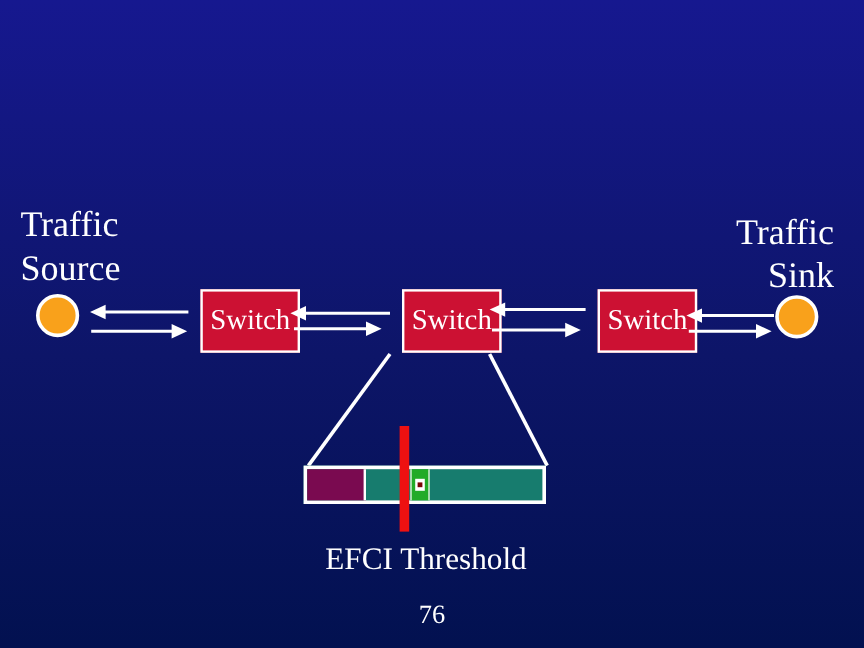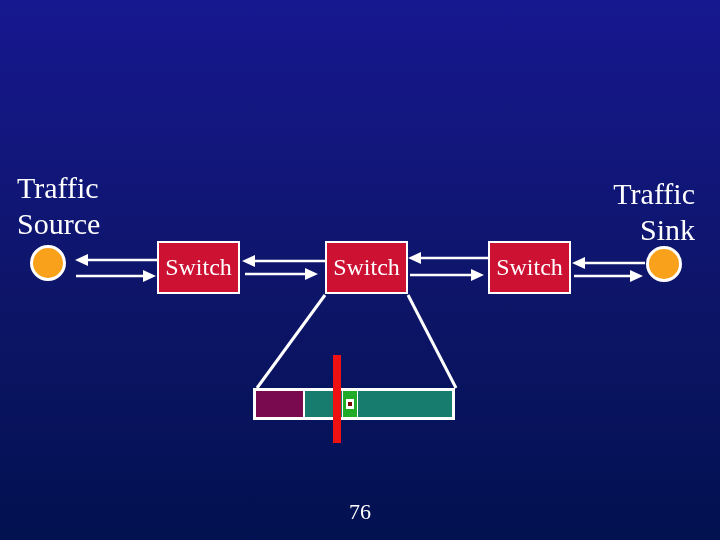--- a/index.html
+++ b/index.html
@@ -20,21 +20,21 @@
   .node {
     position:absolute; width:36px; height:36px; box-sizing:border-box;
     border:3px solid #ffffff; border-radius:50%; background:#f9a11b;
   }
   .node-source { left:30px;  top:245px; }
   .node-sink   { left:646px; top:246px; }
   .switch {
     position:absolute; top:241px; width:83px; height:53px; box-sizing:border-box;
     background:#cc1133; border:2px solid #ffffff;
     display:flex; align-items:center; justify-content:center;
-    color:#ffffff; font-size:24px;
+    color:#ffffff; font-size:24px;margin-left:10px;
   }
   .switch-1 { left:157px; } .switch-2 { left:325px; } .switch-3 { left:488px; }
   .overlay { position:absolute; left:0; top:0; width:720px; height:540px; pointer-events:none; }
   .buffer {
     position:absolute; left:253px; top:388px; width:202px; height:32px;
     box-sizing:border-box; border:3px solid #ffffff; background:#177c6e;
   }
   .buffer-seg { position:absolute; top:0; bottom:0; }
   .seg-maroon { left:0; width:49px; background:#7a0a50; border-right:2px solid #ffffff; box-sizing:border-box; }
   .seg-green  {
@@ -119,16 +119,17 @@
     <div class="buffer-seg seg-maroon"></div>
     <div class="buffer-seg seg-green">
       <div class="cell-marker">
         <div class="cell-marker-dot"></div>
       </div>
     </div>
   </div>
 
   <div class="threshold-line"></div>
 
+  <div class="threshold-label">EFCI Threshold</div>
 
   <div class="page-number">76</div>
 
 </div>
 
 </body></html>

